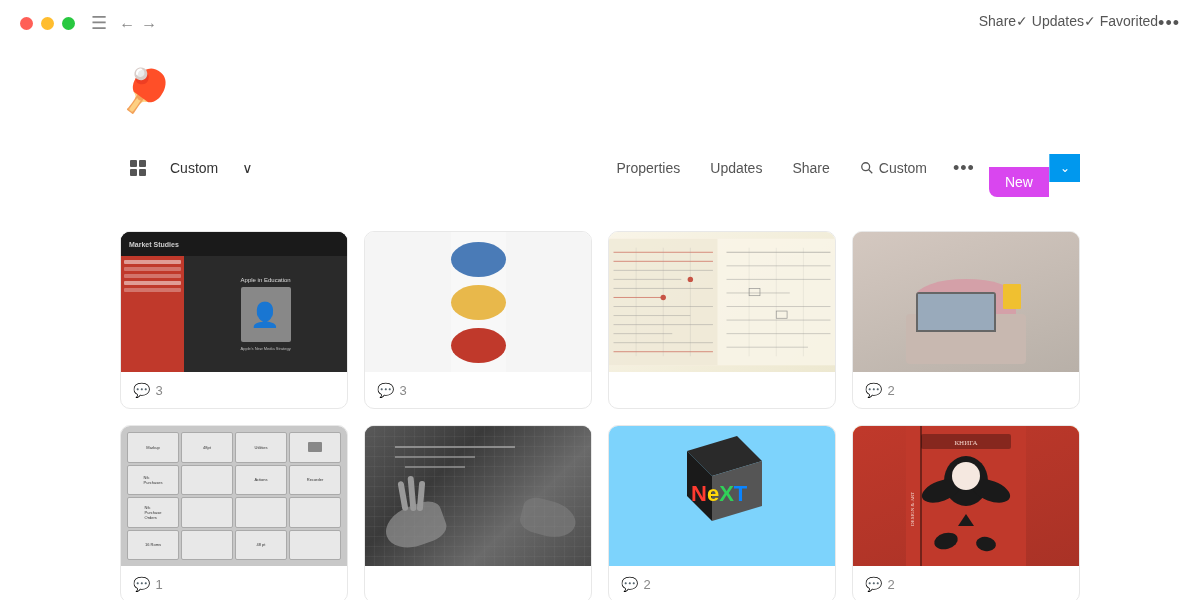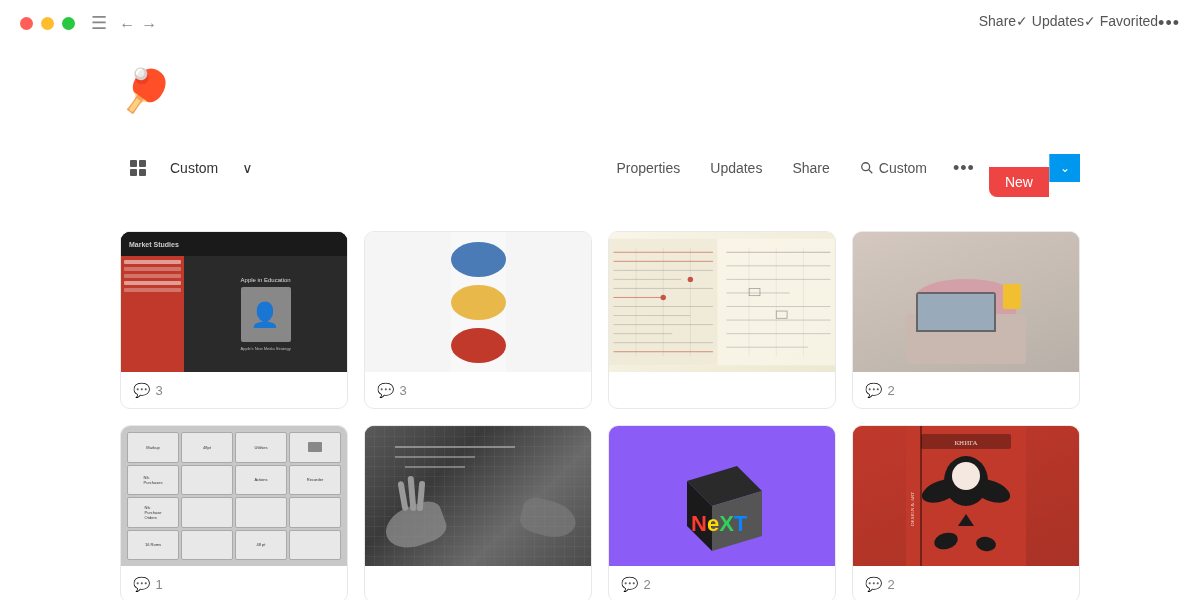--- a/index.html
+++ b/index.html
@@ -131,21 +131,21 @@
       cursor: pointer;
       letter-spacing: 1px;
     }
     .new-btn-group {
       display: flex;
       align-items: center;
       border-radius: 8px;
       overflow: hidden;
     }
     .new-btn-main {
-      background: #ef4444;
+      background: #d946ef;
       color: white;
       border: none;
       padding: 7px 16px;
       font-size: 14px;
       font-weight: 500;
       cursor: pointer;
       margin-top: 28px;
     }
     .new-btn-arrow {
       background: #0098ee;
@@ -293,23 +293,23 @@
       overflow: hidden;
     }
 
     
     .card-next {
       background: #ffffff;
     }
     .next-inner {
       width: 100%;
       height: 100%;
-      background: #8b5cf6;
-      display: flex;
-      align-items: flex-end;
+      background: #7dd3fc;
+      display: flex;
+      align-items: flex-start;
       justify-content: center;
     }
 
     
     .card-book {
       background: #f97316;
     }
     .book-inner {
       width: 100%;
       height: 100%;

